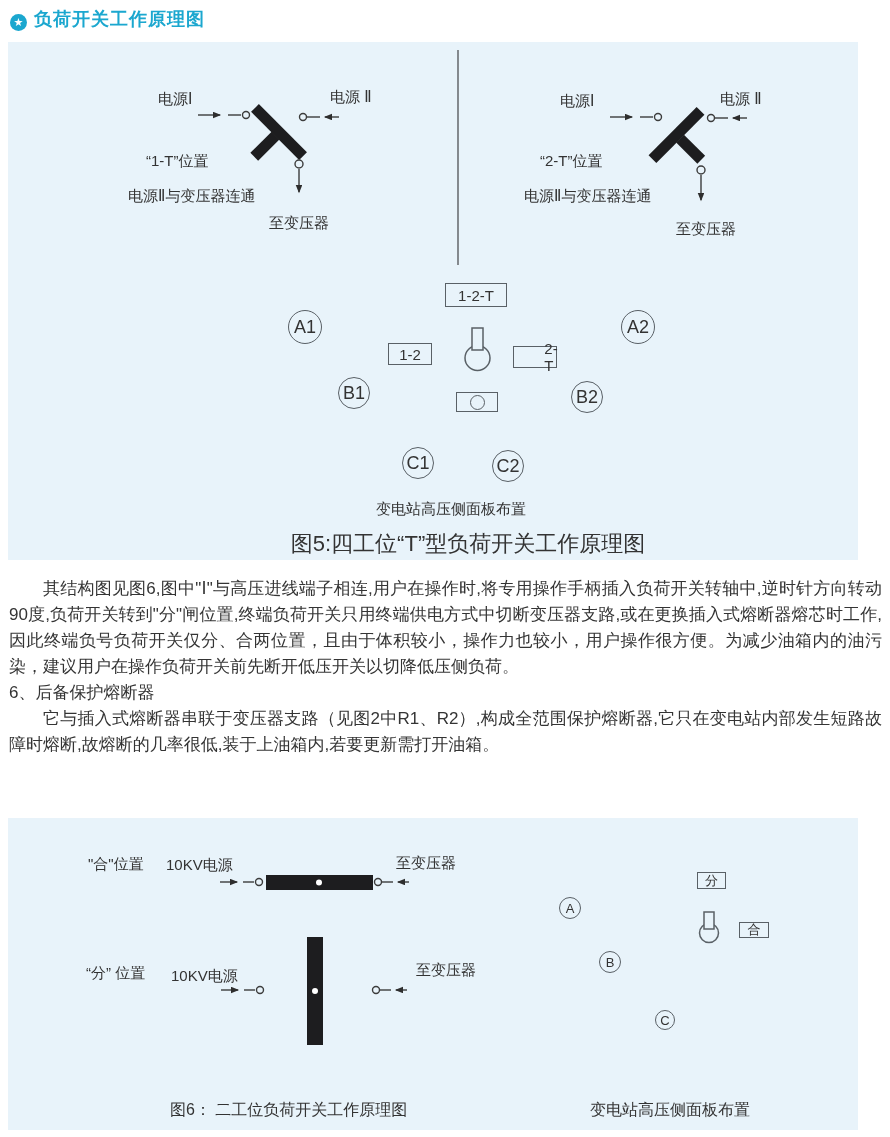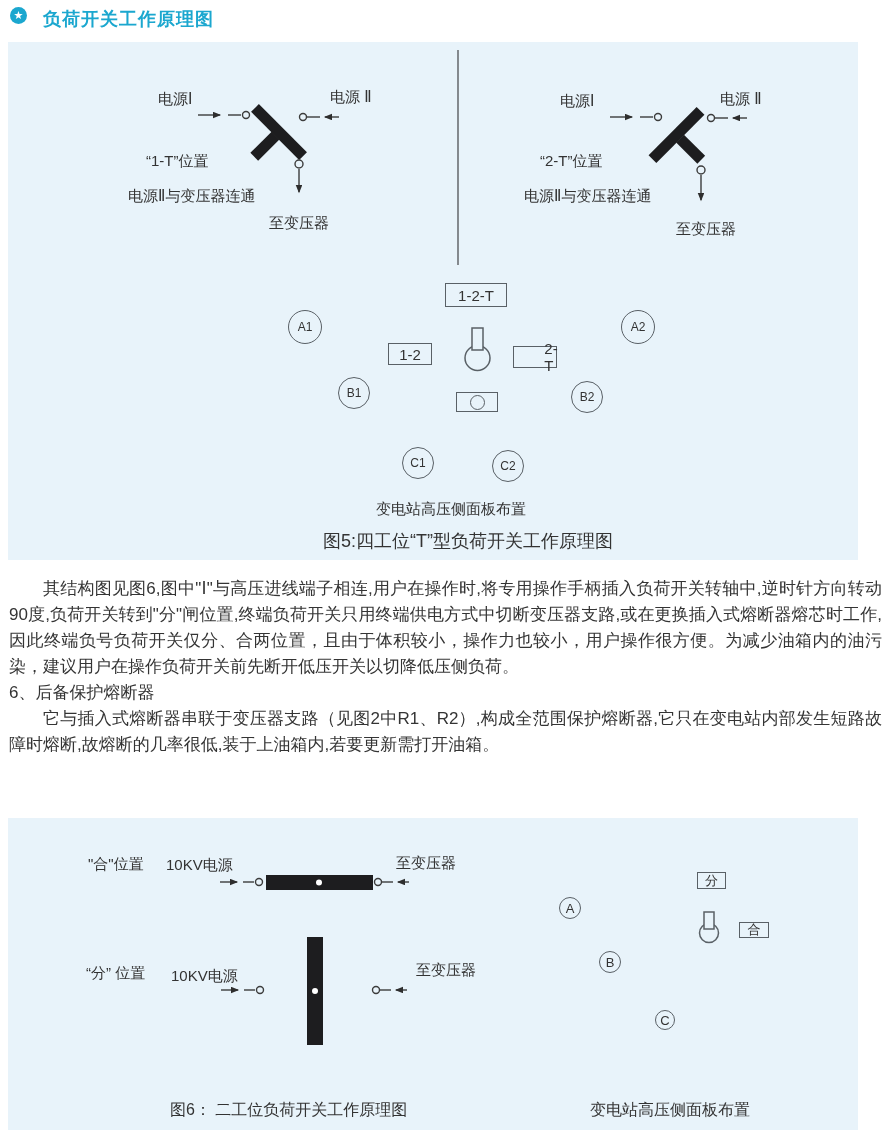--- a/index.html
+++ b/index.html
@@ -2,49 +2,49 @@
 <html><head>
 <meta charset="utf-8">
 <style>
   html,body { margin:0; padding:0; background:#ffffff; }
   .page {
     position:relative; width:890px; height:1137px; overflow:hidden;
     background:#ffffff; font-family:"Liberation Sans","DejaVu Sans",sans-serif;
     color:#383838;
   }
   .header {
-    position:absolute; left:10px; top:7px; display:flex; align-items:flex-start; gap:16px;
+    position:absolute; left:10px; top:7px; display:flex; align-items:flex-end; gap:7px;
   }
   .star-icon {
     width:17px; height:17px; border-radius:50%; background:#1ba7cf; color:#fff;
     display:flex; align-items:center; justify-content:center; font-size:11px; line-height:1;
   }
   .star-icon::before { content:"★"; }
   .header-title { color:#1ba7cf; font-size:18px; font-weight:bold; letter-spacing:1px; }
 
   .panel { position:absolute; left:8px; width:850px; background:#e8f3fa; }
   .fig5 { top:42px; height:518px; }
   .fig6 { top:818px; height:312px; }
   .panel svg { position:absolute; left:0; top:0; }
 
   .lbl { position:absolute; font-size:15px; color:#333; white-space:nowrap; line-height:1.2; }
   .box {
     position:absolute; border:1.4px solid #596066; color:#333; background:transparent;
     display:flex; align-items:center; justify-content:center; font-size:15px; box-sizing:border-box;
   }
   .circ {
     position:absolute; border:1.4px solid #596066; border-radius:50%; color:#333;
-    display:flex; align-items:center; justify-content:center; font-size:12px; box-sizing:border-box;
+    display:flex; align-items:center; justify-content:center; font-size:18px; box-sizing:border-box;
   }
   .small-font { font-size:13px; }
   .inner-dot {
     width:15px; height:15px; border:1.4px solid #596066; border-radius:50%; box-sizing:border-box;
   }
   .caption { position:absolute; font-size:15px; color:#333; white-space:nowrap; }
-  .caption-lg { font-size:18px; }
+  .caption-lg { font-size:22px; }
 
   .text-block {
     position:absolute; left:9px; top:576px; width:873px;
     font-size:17px; line-height:26px; text-align:justify; color:#343434;
   }
   .text-block h3 { margin:0; font-size:17px; font-weight:normal; }
   .text-block p { margin:0; text-indent:2em; }
 
   .ln { stroke:#3c3c3c; stroke-width:1.4; fill:none; }
   .ct { stroke:#3c3c3c; stroke-width:1.4; fill:#e8f3fa; }

